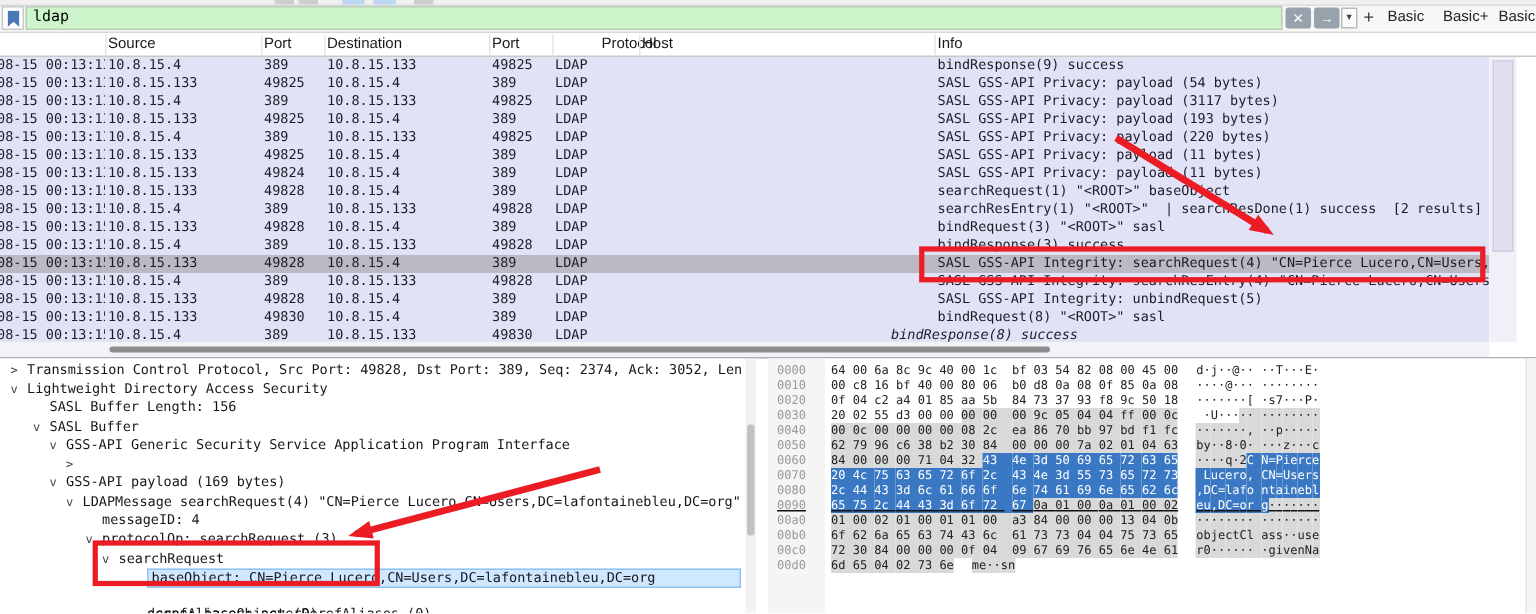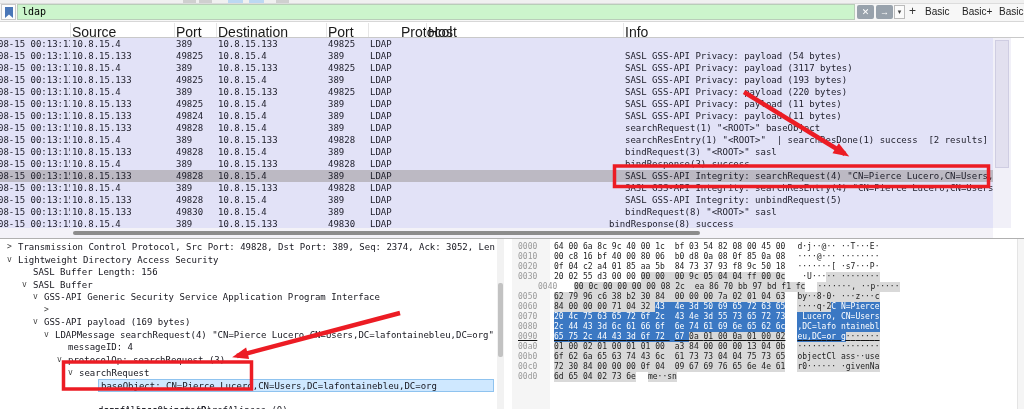--- a/index.html
+++ b/index.html
@@ -19,21 +19,21 @@
                 font-size:10px;line-height:14px;padding-left:4px;color:#000;}
   .fb-btn{position:absolute;top:1px;width:17px;height:14px;background:#98a2ac;color:#fff;border-radius:2px;
           font-size:9px;line-height:14px;text-align:center;}
   .fb-caret{position:absolute;top:1px;width:11px;height:14px;background:#fbfbfb;border:1px solid #bbb;box-sizing:border-box;
             font-size:7px;line-height:12px;text-align:center;color:#444;}
   .fb-plus{position:absolute;top:0;font-size:12px;color:#333;}
   .fb-preset{position:absolute;top:2px;font-size:10px;color:#222;}
   
   .pkt-header{position:absolute;left:0;top:21px;width:1024px;height:17px;background:#fff;
               border-top:1px solid #d7d7d7;border-bottom:1px solid #c9c9c9;box-sizing:border-box;}
-  .pkt-header .hlabel{position:absolute;top:2px;font-size:14px;color:#1a1a1a;}
+  .pkt-header .hlabel{position:absolute;top:2px;font-size:10px;color:#1a1a1a;}
   .pkt-header .hsep{position:absolute;top:1px;width:1px;height:14px;background:#e6e6e6;}
   
   .pkt-rows{position:absolute;left:0;top:38px;width:993px;height:190px;background:#fff;overflow:hidden;}
   .prow{position:relative;height:12px;background:var(--ldap-row,#e2e2f7);}
   .prow.sel{background:var(--selected-row,#bcb9c3);}
   .pcell{position:absolute;top:0;font-family:"DejaVu Sans Mono",monospace;font-size:9px;line-height:12px;
          white-space:pre;overflow:hidden;color:#1c1c28;}
   
   .hscroll{position:absolute;left:0;top:228px;width:993px;height:10px;background:#f3f2f8;}
   .hthumb{position:absolute;left:73px;top:3px;width:627px;height:4px;background:#8c8c8c;border-radius:2px;}
@@ -115,20 +115,21 @@
     </div>
   <div class="pkt-rows" id="pkt-rows">
       <div class="prow">
         <span class="pcell" style="left: -2px; width: 72px;">08-15 00:13:13…</span>
         <span class="pcell" style="left: 72px; width: 102px;">10.8.15.4</span>
         <span class="pcell" style="left: 176px; width: 40px;">389</span>
         <span class="pcell" style="left: 218px; width: 108px;">10.8.15.133</span>
         <span class="pcell" style="left: 328px; width: 40px;">49825</span>
         <span class="pcell" style="left: 370px; width: 56px;">LDAP</span>
         <span class="pcell" style="left: 428px; width: 195px;"></span>
+        <span class="pcell" style="left: 625px; width: 368px;">bindResponse(9) success</span>
       </div>
       <div class="prow">
         <span class="pcell" style="left: -2px; width: 72px;">08-15 00:13:13…</span>
         <span class="pcell" style="left: 72px; width: 102px;">10.8.15.133</span>
         <span class="pcell" style="left: 176px; width: 40px;">49825</span>
         <span class="pcell" style="left: 218px; width: 108px;">10.8.15.4</span>
         <span class="pcell" style="left: 328px; width: 40px;">389</span>
         <span class="pcell" style="left: 370px; width: 56px;">LDAP</span>
         <span class="pcell" style="left: 428px; width: 195px;"></span>
         <span class="pcell" style="left: 625px; width: 368px;">SASL GSS-API Privacy: payload (54 bytes)</span>
@@ -264,21 +265,21 @@
         <span class="pcell" style="left: 625px; width: 368px;">bindRequest(8) "&lt;ROOT&gt;" sasl</span>
       </div>
       <div class="prow">
         <span class="pcell" style="left: -2px; width: 72px;">08-15 00:13:15…</span>
         <span class="pcell" style="left: 72px; width: 102px;">10.8.15.4</span>
         <span class="pcell" style="left: 176px; width: 40px;">389</span>
         <span class="pcell" style="left: 218px; width: 108px;">10.8.15.133</span>
         <span class="pcell" style="left: 328px; width: 40px;">49830</span>
         <span class="pcell" style="left: 370px; width: 56px;">LDAP</span>
         <span class="pcell" style="left: 428px; width: 195px;"></span>
-        <span class="pcell" style="left: 609px; width: 368px;">bindResponse(8) success</span>
+        <span class="pcell" style="left: 594px; width: 368px; font-style: italic;">bindResponse(8) success</span>
       </div>
     </div>
   <div class="hscroll">
       <div class="hthumb"></div>
     </div>
   <div class="vscroll">
       <div class="vthumb"></div>
     </div>
   <div class="divider"></div>
 
@@ -498,21 +499,21 @@
             <span class="hachar hg">·</span>
             <span class="hachar hg">·</span>
             <span class="hachar hg">·</span>
             <span class="hachar hg">·</span>
             <span class="hachar hg">·</span>
             <span class="hachar hg">·</span>
             <span class="hachar hg">·</span>
             <span class="hachar hg">·</span>
           </span>
         </div>
-        <div class="hrow" style="top: 43px; margin-left: 20px;">
+        <div class="hrow" style="top: 43px;">
           <span class="hoff">0040</span>
           <span class="hbytes">
             <span class="hbyte hg">00 </span>
             <span class="hbyte hg">0c </span>
             <span class="hbyte hg">00 </span>
             <span class="hbyte hg">00 </span>
             <span class="hbyte hg">00 </span>
             <span class="hbyte hg">00 </span>
             <span class="hbyte hg">08 </span>
             <span class="hbyte hg">2c </span>

